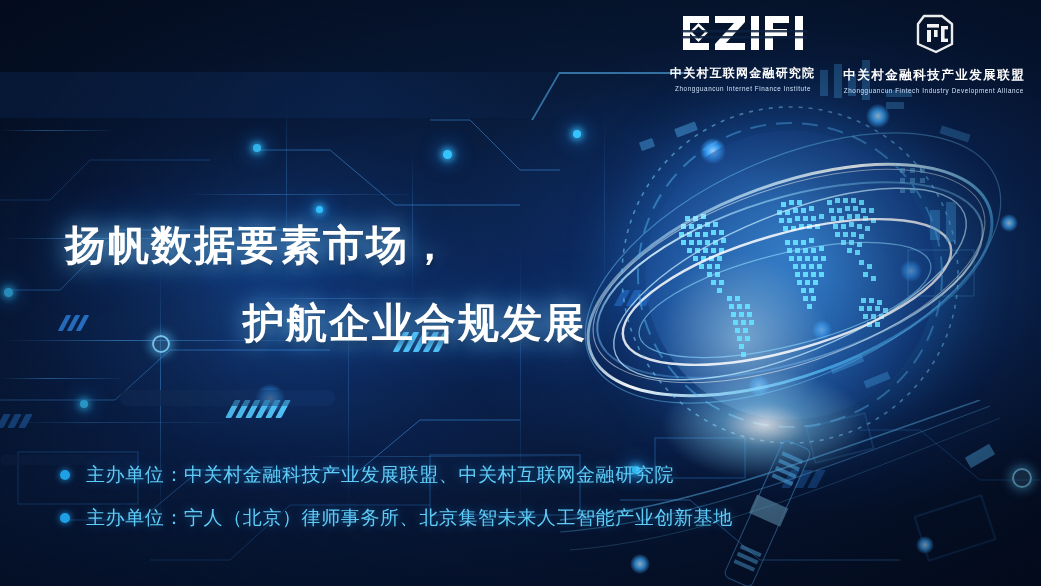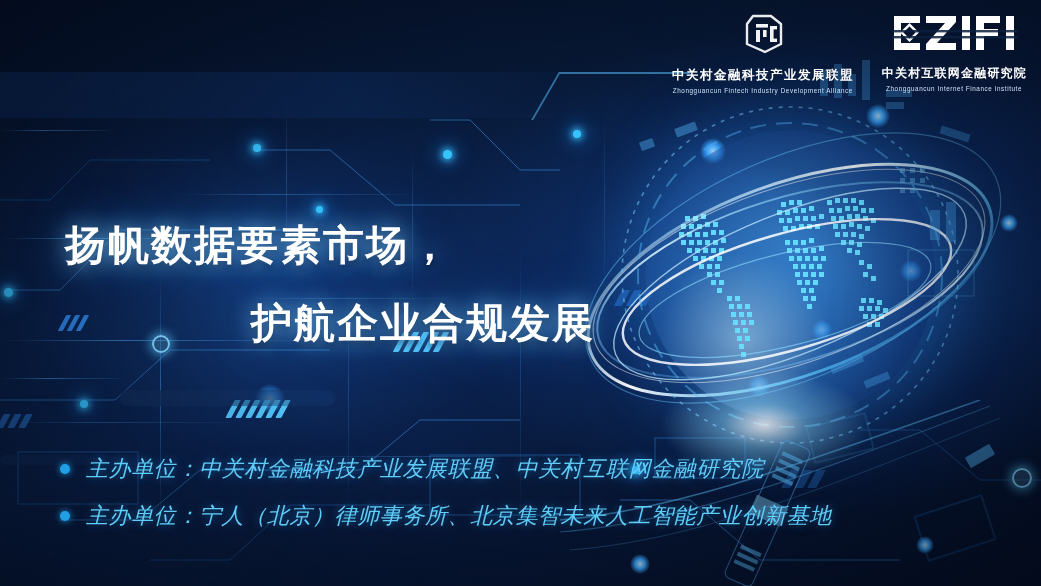--- a/index.html
+++ b/index.html
@@ -90,29 +90,29 @@
            transform:scaleX(.97);}
   .logo.czifi .logo-cn{font-size:12px;letter-spacing:1.2px;}
 
   
   .title{
     position:absolute;left:0;top:206px;width:640px;
     color:#ffffff;font-weight:bold;font-size:41px;letter-spacing:2px;line-height:78px;
     text-shadow:0 0 22px rgba(120,200,255,.85),0 0 48px rgba(50,150,240,.55),0 3px 6px rgba(0,4,16,.6);
   }
   .title .l1{display:block;padding-left:65px;}
-  .title .l2{display:block;padding-left:243px;margin-left:8px;}
+  .title .l2{display:block;padding-left:243px;}
 
   
   .info{position:absolute;left:60px;bottom:55px;}
   .info-row{display:flex;align-items:center;margin-bottom:17px;}
   .info-row:last-child{margin-bottom:0;}
   .bullet{width:10px;height:10px;border-radius:50%;background:#1e9fe6;margin-right:16px;flex:0 0 auto;
           box-shadow:0 0 7px rgba(40,170,245,.9);}
-  .info-text{font-size:22px;font-style:italic;color:#5fcdf7;white-space:nowrap;letter-spacing:.6px;
+  .info-text{font-size:19px;color:#5fcdf7;white-space:nowrap;letter-spacing:.6px;
              text-shadow:0 0 10px rgba(40,160,240,.55);}
 </style>
 </head>
 <body>
 
 <div id="poster">
 
   <div class="layer">
     <div class="grid-left">
       <div class="h-line" style="left:0;top:40px;width:110px;"></div>
@@ -486,65 +486,65 @@
     </g>
   </svg>
 
   <div class="layer vignette"></div>
 
   <div class="banner"></div>
   <div class="banner-slash"></div>
 
   <div class="logos">
 
+    <div class="logo czifi">
+      <span class="logo-mark">
+        <svg width="128" height="46" viewBox="0 0 128 46">
+          <g fill="#ffffff">
+
+            <path d="M4 6 h26 v7 h-19 v20 h19 v7 h-26 z"></path>
+            <rect x="14" y="17" width="11" height="11" transform="rotate(45 19.5 22.5)" fill="none" stroke="#ffffff" stroke-width="2.4"></rect>
+
+            <path d="M36 6 h30 v6 l-19 21 h19 v7 h-30 v-6 l19 -21 h-19 z"></path>
+
+            <path d="M72 6 h8 v34 h-8 z"></path>
+
+            <path d="M86 6 h24 v7 h-16 v6 h14 v7 h-14 v14 h-8 z"></path>
+
+            <path d="M116 6 h8 v34 h-8 z"></path>
+          </g>
+          <g fill="#0c2140" opacity="0.85">
+            <rect x="2" y="20" width="126" height="2.4"></rect>
+            <rect x="2" y="26" width="126" height="2.4"></rect>
+          </g>
+        </svg>
+      </span>
+      <span class="logo-cn">中关村互联网金融研究院</span>
+      <span class="logo-en">Zhongguancun Internet  Finance Institute</span>
+    </div>
+
     <div class="logo alliance">
       <span class="logo-mark">
         <svg width="52" height="48" viewBox="0 0 52 48">
           <g fill="none" stroke="#ffffff" stroke-width="2.4" stroke-linejoin="round">
             <path d="M16 6 L34 6 L44 14 L44 34 L28 42 L10 34 L10 14 Z" opacity="0.92"></path>
           </g>
           <g fill="#ffffff" opacity="0.95">
             <path d="M19 14 h12 v3.6 h-12 z"></path>
             <path d="M19 20 h4 v12 h-4 z"></path>
             <path d="M26 20 h3.6 v7 h-3.6 z"></path>
             <path d="M33 16 h3.6 v16 h-3.6 z"></path>
             <path d="M33 16 h7 v3.4 h-7 z"></path>
             <path d="M33 28.6 h7 v3.4 h-7 z"></path>
           </g>
         </svg>
       </span>
       <span class="logo-cn">中关村金融科技产业发展联盟</span>
       <span class="logo-en">Zhongguancun Fintech Industry Development Alliance</span>
     </div>
-
-    <div class="logo czifi">
-      <span class="logo-mark">
-        <svg width="128" height="46" viewBox="0 0 128 46">
-          <g fill="#ffffff">
-
-            <path d="M4 6 h26 v7 h-19 v20 h19 v7 h-26 z"></path>
-            <rect x="14" y="17" width="11" height="11" transform="rotate(45 19.5 22.5)" fill="none" stroke="#ffffff" stroke-width="2.4"></rect>
-
-            <path d="M36 6 h30 v6 l-19 21 h19 v7 h-30 v-6 l19 -21 h-19 z"></path>
-
-            <path d="M72 6 h8 v34 h-8 z"></path>
-
-            <path d="M86 6 h24 v7 h-16 v6 h14 v7 h-14 v14 h-8 z"></path>
-
-            <path d="M116 6 h8 v34 h-8 z"></path>
-          </g>
-          <g fill="#0c2140" opacity="0.85">
-            <rect x="2" y="20" width="126" height="2.4"></rect>
-            <rect x="2" y="26" width="126" height="2.4"></rect>
-          </g>
-        </svg>
-      </span>
-      <span class="logo-cn">中关村互联网金融研究院</span>
-      <span class="logo-en">Zhongguancun Internet  Finance Institute</span>
-    </div>
   </div>
 
   <div class="title">
     <span class="l1">扬帆数据要素市场，</span>
     <span class="l2">护航企业合规发展</span>
   </div>
 
   <div class="info">
     <div class="info-row">
       <span class="bullet"></span>

